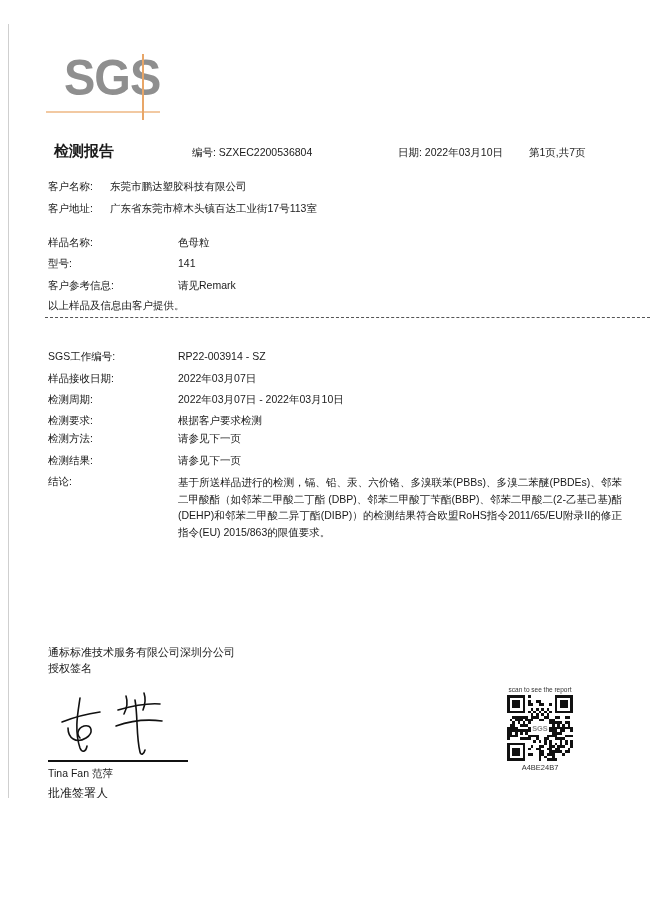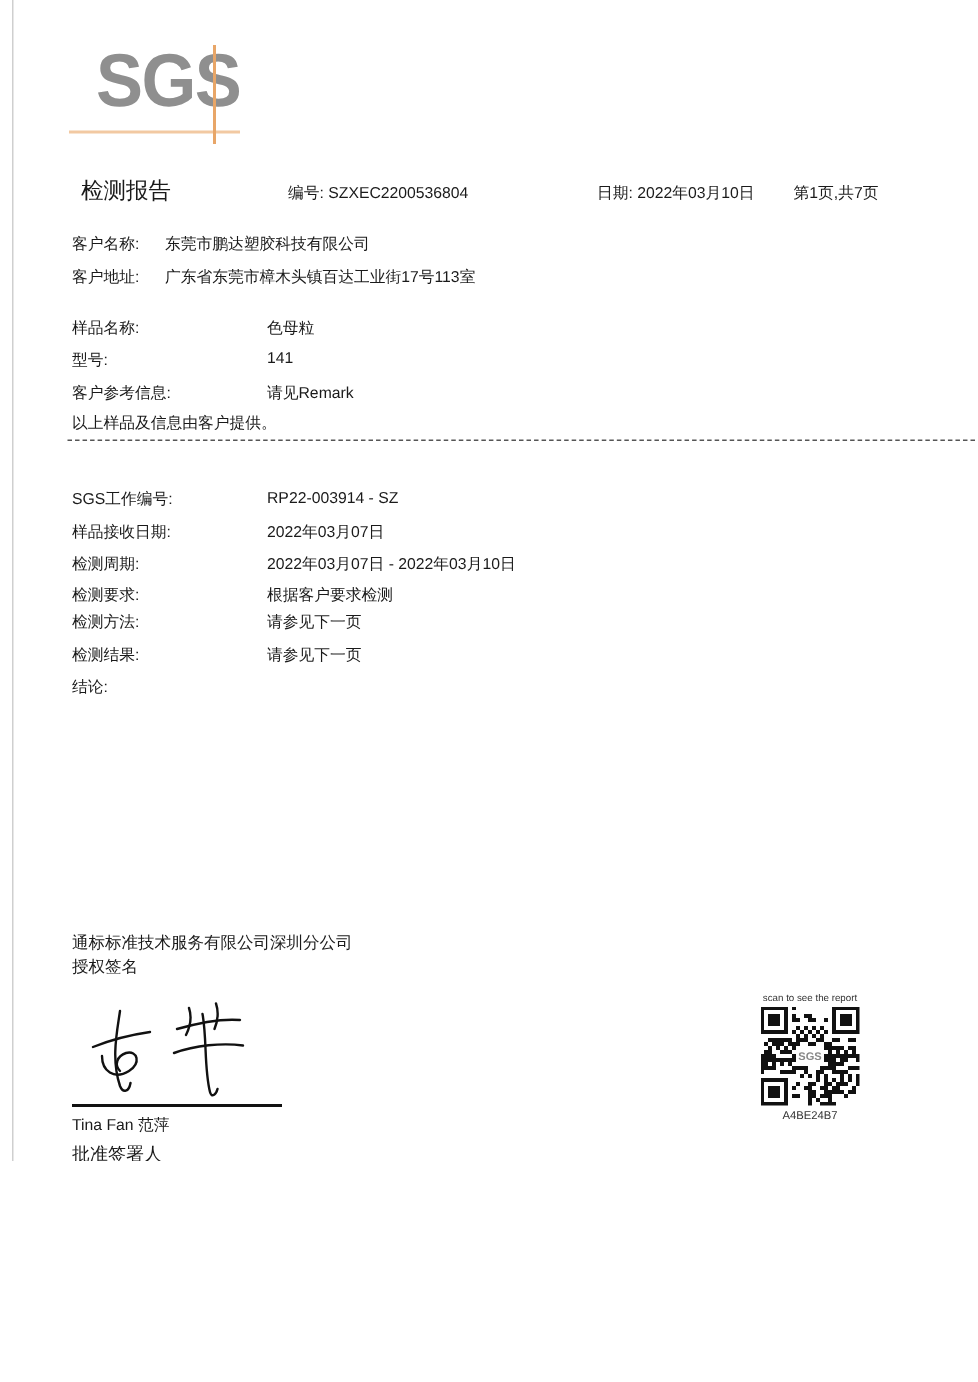--- a/index.html
+++ b/index.html
@@ -1,32 +1,32 @@
 <!DOCTYPE html>
 <html><head>
 <meta charset="utf-8">
 <style>
   * { margin:0; padding:0; box-sizing:border-box; }
   html,body { background:#fff; }
   body { font-family:"Liberation Sans","DejaVu Sans",sans-serif; color:#222; }
-  .page { position:relative; width:652px; height:774px; background:#ffffff; overflow:hidden; }
+  .page { position:relative; width:652px; height:774px; background:#ffffff; overflow:hidden;margin-top:24px; }
   .abs { position:absolute; }
 
   
   .left-scan-line { left:8px; top:0; width:1px; height:921px; background:#cfcfcf; }
   .bottom-strip { left:0; top:917px; width:652px; height:4px; background:#dfe3e6; }
 
   
   .logo-text { left:64px; top:30px; font-size:47px; font-weight:800; color:#8f8f8f;
                letter-spacing:-1px; transform:scaleY(1.06); line-height:1; }
   .logo-underline { left:46px; top:87px; width:114px; height:2px; background:#f2c9a2; }
   .logo-vline { left:142px; top:30px; width:2px; height:66px; background:#e8a668; }
 
   
-  .doc-title { left:54px; top:118px; font-size:15px; font-weight:normal; color:#1a1a1a; }
+  .doc-title { left:54px; top:118px; font-size:15px; font-weight:bold; color:#1a1a1a; }
   .hdr { font-size:10.5px; color:#1a1a1a; top:122px; white-space:nowrap; }
   .hdr-no { left:192px; } .hdr-date { left:398px; } .hdr-page { left:529px; }
 
   
   .row { font-size:10.5px; color:#1a1a1a; white-space:nowrap; }
   .row .lbl { position:absolute; left:48px; }
   .row .val-near { position:absolute; left:110px;text-align:right; }
   .row .val-col { position:absolute; left:178px; }
   .note { left:48px; font-size:10.5px; color:#1a1a1a; }
   .dashed { left:45px; top:293px; width:605px; border-top:1px dashed #555; }
@@ -136,20 +136,21 @@
     <span class="val-col">请参见下一页</span>
   </div>
   <div class="abs row" style="top:430px">
     <span class="lbl">检测结果:</span>
     <span class="val-col">请参见下一页</span>
   </div>
 
   <div class="abs row" style="top:451px">
     <span class="lbl">结论:</span>
   </div>
+  <div class="abs concl-text">基于所送样品进行的检测，镉、铅、汞、六价铬、多溴联苯(PBBs)、多溴二苯醚(PBDEs)、邻苯二甲酸酯（如邻苯二甲酸二丁酯 (DBP)、邻苯二甲酸丁苄酯(BBP)、邻苯二甲酸二(2-乙基己基)酯(DEHP)和邻苯二甲酸二异丁酯(DIBP)）的检测结果符合欧盟RoHS指令2011/65/EU附录II的修正指令(EU) 2015/863的限值要求。</div>
 
   <div class="abs sig-company">通标标准技术服务有限公司深圳分公司</div>
   <div class="abs sig-auth">授权签名</div>
   <svg class="abs sig-svg" width="140" height="72" viewBox="0 0 140 72">
     <g fill="none" stroke="#111" stroke-width="1.6" stroke-linecap="round">
       <path d="M6,34 C16,30 30,26 44,24"></path>
       <path d="M24,10 C22,24 18,42 24,60 C26,65 30,64 31,58"></path>
       <path d="M12,40 C12,50 20,56 30,50 C38,45 36,36 28,38 C22,40 20,46 24,50"></path>
       <path d="M62,22 C76,18 92,15 104,16"></path>
       <path d="M70,8 C72,14 71,20 68,26"></path>

